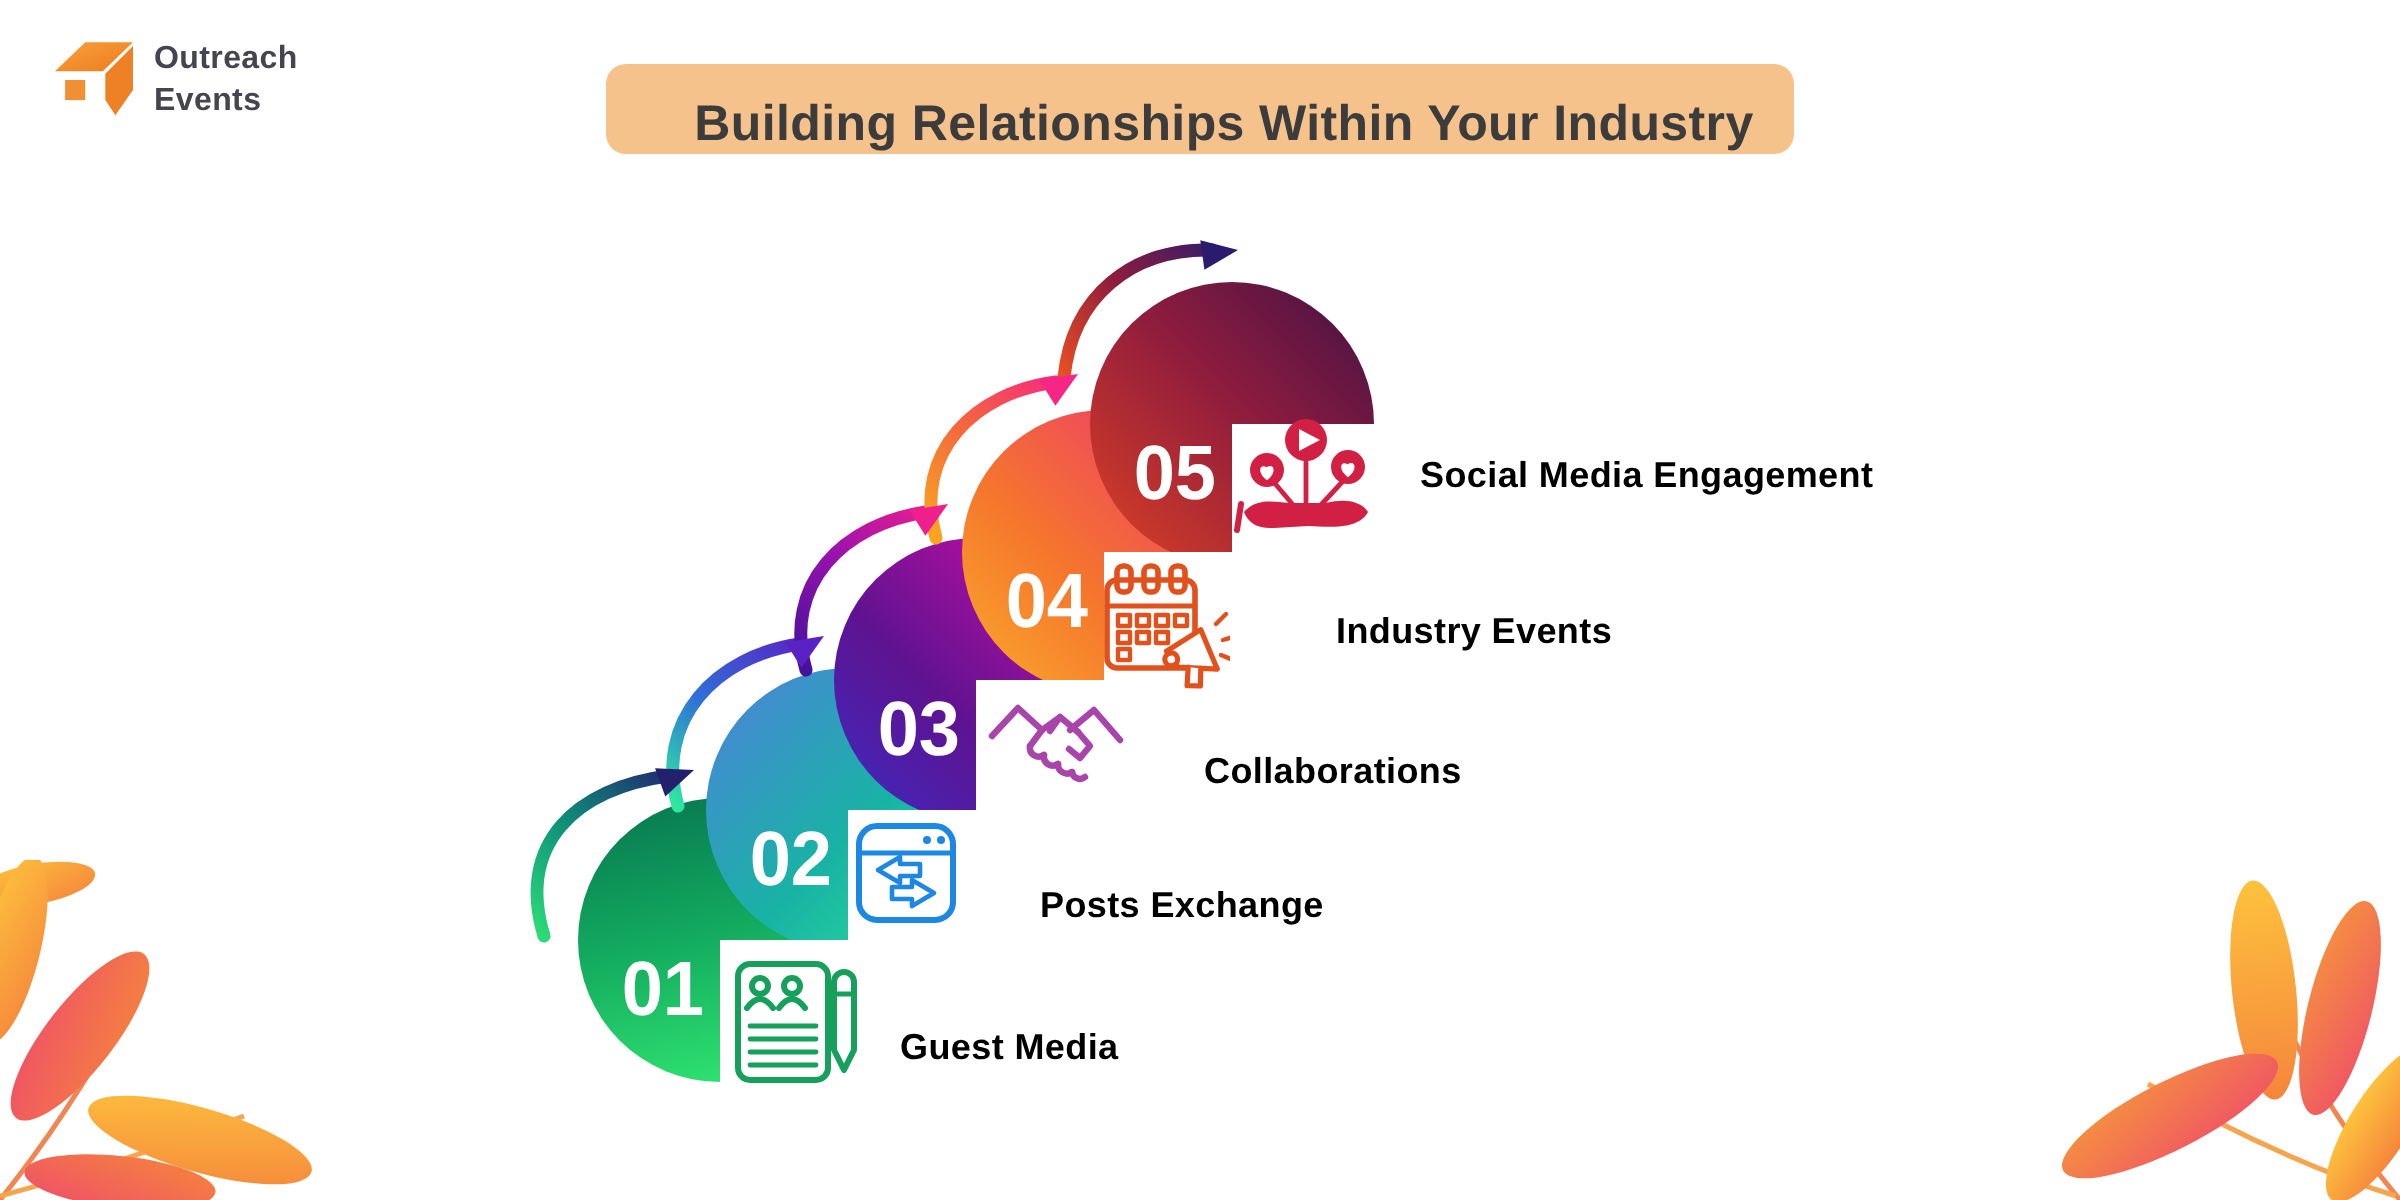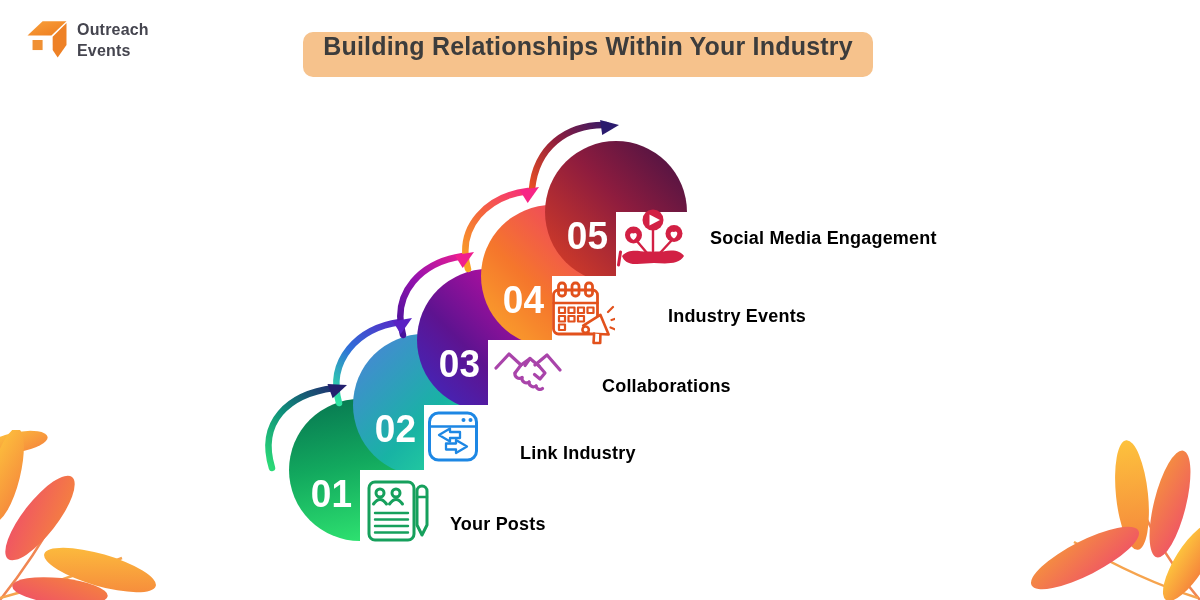--- a/index.html
+++ b/index.html
@@ -5,21 +5,21 @@
   html,body{margin:0;padding:0;background:#fff;}
   #canvas{position:relative;width:1200px;height:600px;background:#fff;overflow:hidden;
           font-family:"Liberation Sans",sans-serif;}
 
   
   .logo{position:absolute;left:25px;top:18px;display:flex;align-items:center;gap:8px;}
   .logo-text{font-size:16px;font-weight:700;color:#45454f;line-height:21px;letter-spacing:.2px;}
 
   
   .title-banner{position:absolute;left:303px;top:32px;width:570px;height:45px;
-    background:#f6c28c;border-radius:10px;display:flex;align-items:flex-start;justify-content:center;}
+    background:#f6c28c;border-radius:10px;display:flex;align-items:flex-end;justify-content:center;padding-left:24px;}
   .title-banner span{font-size:25px;font-weight:700;color:#3c3c3c;letter-spacing:.2px;}
 
   
   .circle{position:absolute;width:142px;height:142px;border-radius:50%;}
   .notch{position:absolute;width:77px;height:77px;background:#fff;z-index:10;}
   .step-number{position:absolute;width:64px;text-align:right;color:#fff;
     font-size:37px;line-height:42px;font-weight:700;z-index:11;transform:scaleY(1.04);}
   .step-icon{position:absolute;z-index:11;}
   .step-label{position:absolute;transform:translateY(-50%);font-size:18px;font-weight:700;
     color:#000000;white-space:nowrap;z-index:6;letter-spacing:.2px;}
@@ -146,22 +146,22 @@
       <circle cx="36" cy="13" r="10.5"></circle>
       <circle cx="16.5" cy="28" r="8.5"></circle>
       <circle cx="57" cy="26.5" r="8.5"></circle>
       <path d="M5,49 C12,41 22,44.5 29,44.5 L46,44.5 C56,42 64,44 67,49 C62,58 48,56.5 37,56 L20,57 C12,57.5 7,54.5 5,49 Z"></path>
     </g>
     <polygon points="32.5,7.5 32.5,18.5 43,13" fill="#fff"></polygon>
     <path transform="translate(16.5,28.6)" d="M0,4.5 C-5,1 -4,-4 -0.2,-2 C3.8,-4.3 5,1 0,4.5 Z" fill="#fff"></path>
     <path transform="translate(57,27.1)" d="M0,4.5 C-5,1 -4,-4 -0.2,-2 C3.8,-4.3 5,1 0,4.5 Z" fill="#fff"></path>
   </svg>
 
-  <div class="step-label" style="left:450px;top:524px">Your Posts</div>
-  <div class="step-label" style="left:520px;top:453px">Link Industry</div>
+  <div class="step-label" style="left:450px;top:524px">Guest Media</div>
+  <div class="step-label" style="left:520px;top:453px">Posts Exchange</div>
   <div class="step-label" style="left:602px;top:386px">Collaborations</div>
   <div class="step-label" style="left:668px;top:316px">Industry Events</div>
   <div class="step-label" style="left:710px;top:238px">Social Media Engagement</div>
 
   <svg class="arrows-layer" style="left:0;top:0" width="1200" height="600" viewBox="0 0 1200 600">
     <defs>
       <linearGradient id="ag1" gradientUnits="userSpaceOnUse" x1="272" y1="468" x2="344" y2="386">
         <stop offset="0" stop-color="#2bd977"></stop>
           <stop offset=".45" stop-color="#0e8f7a"></stop>
           <stop offset="1" stop-color="#23206e"></stop>

